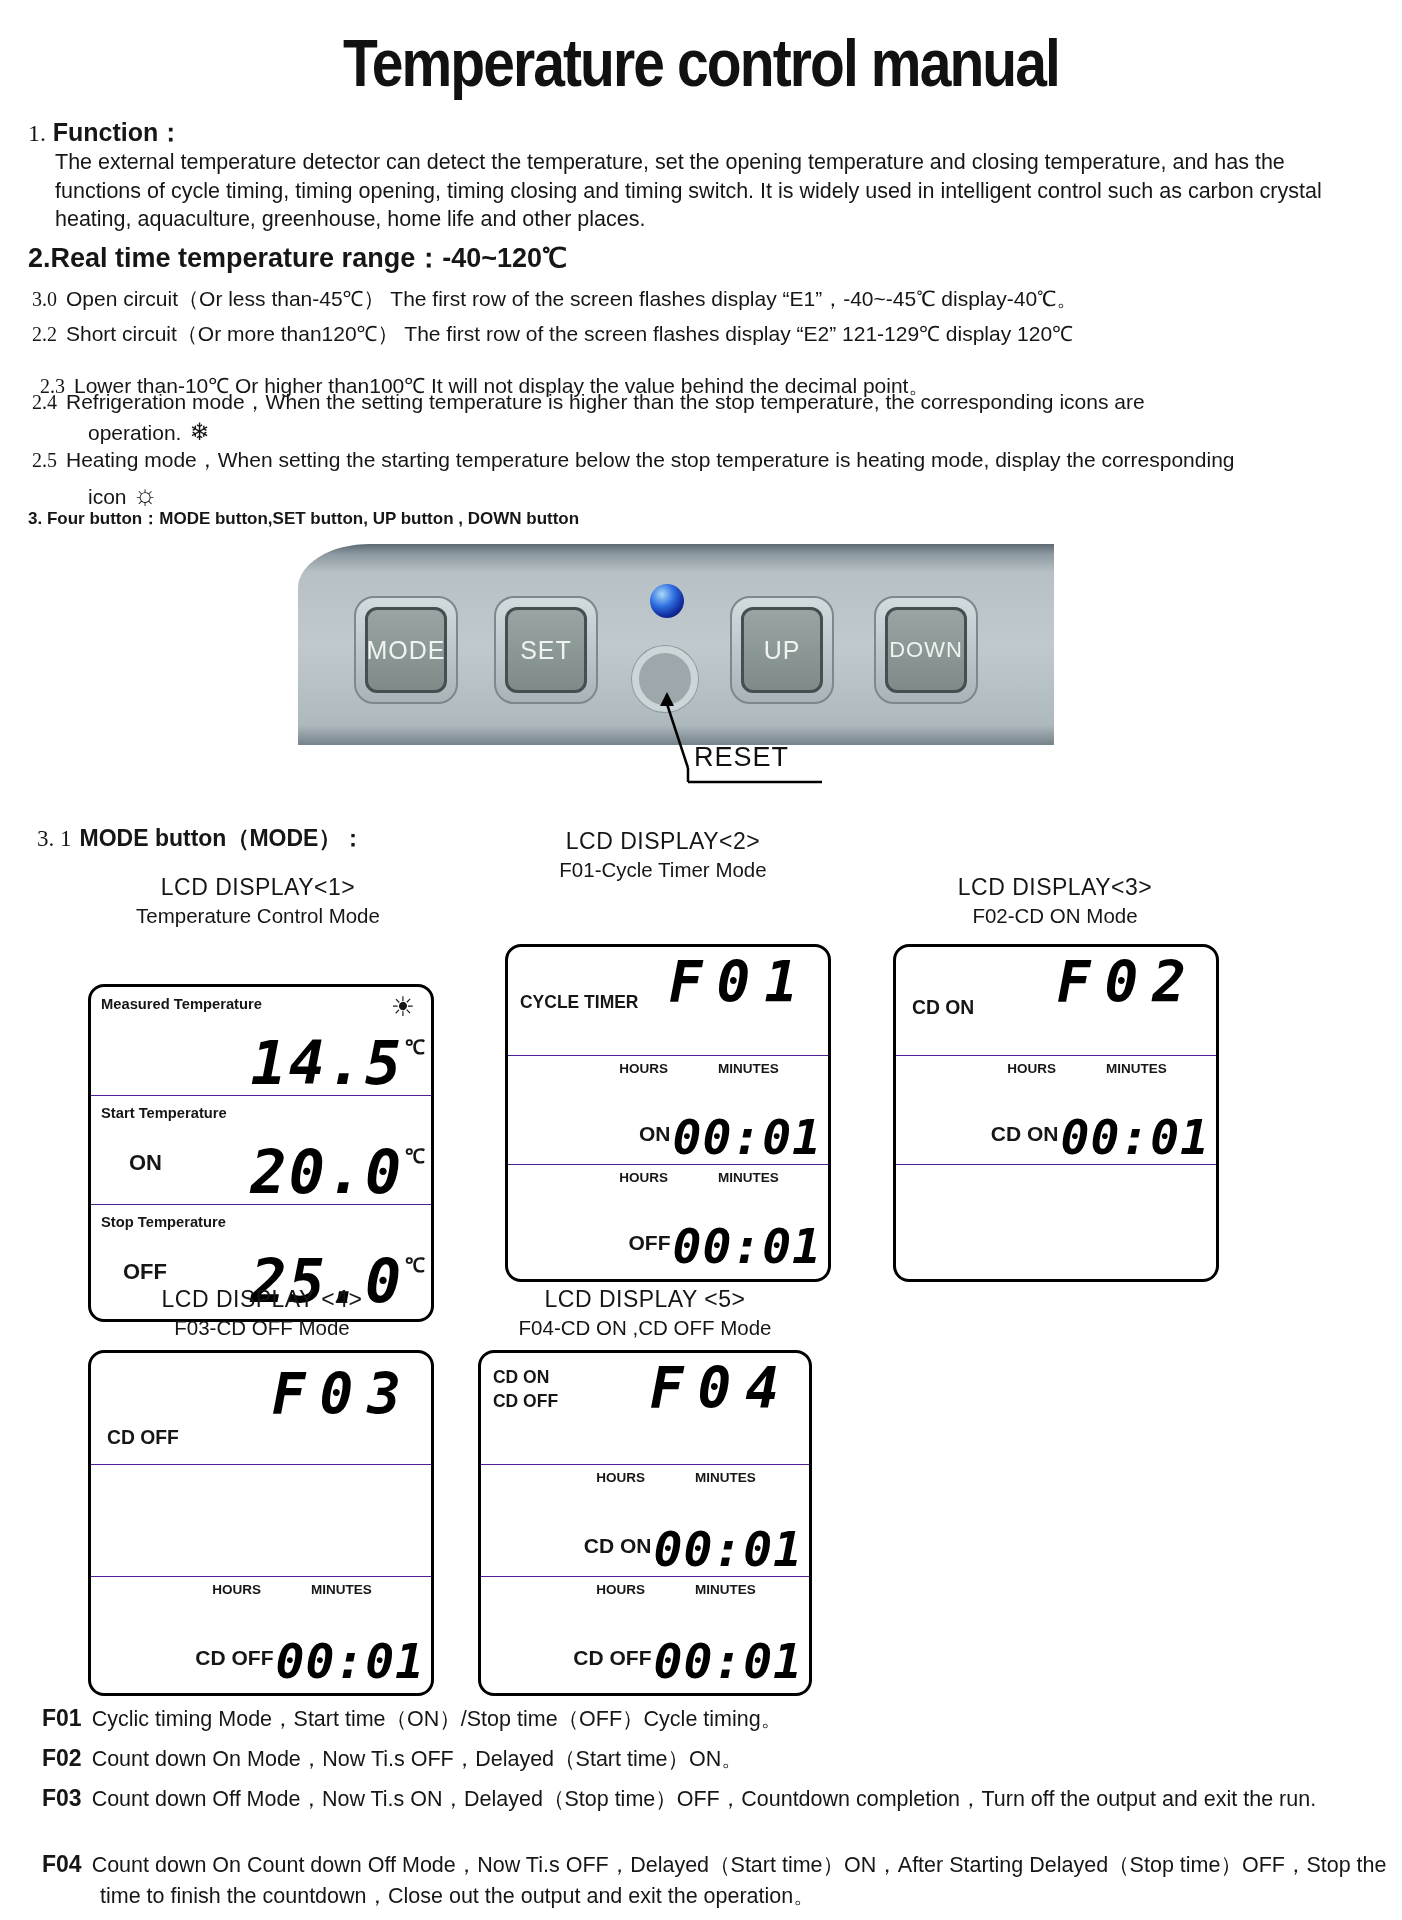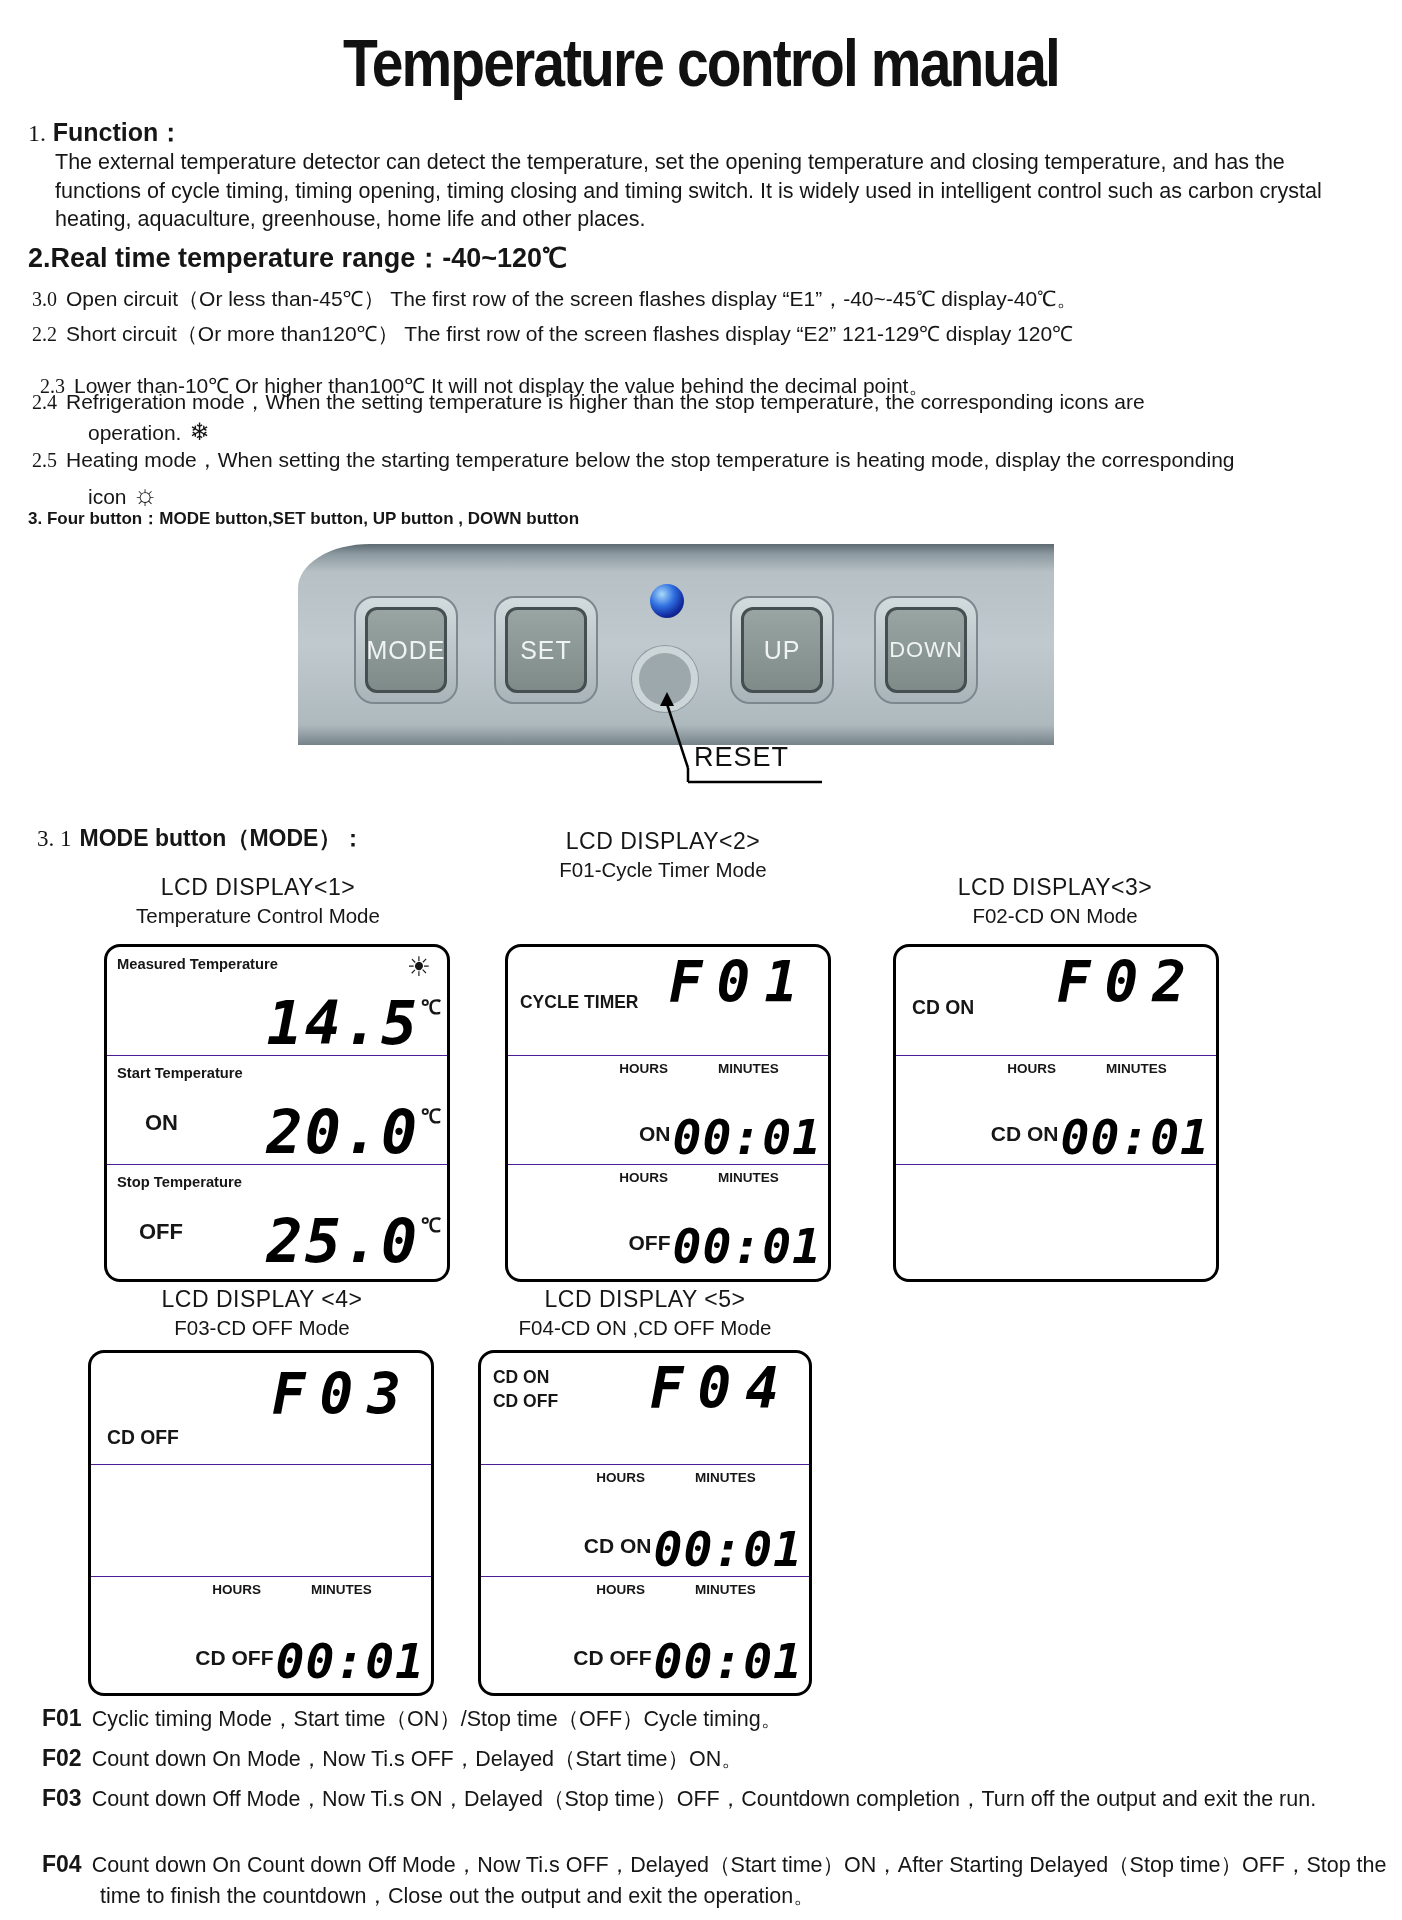--- a/index.html
+++ b/index.html
@@ -55,21 +55,21 @@
   .lcd-head .s { font-size:20.5px; margin-top:3px; }
   .hd1 { left:108px; top:874px; width:300px; }
   .hd2 { left:513px; top:828px; width:300px; }
   .hd3 { left:895px; top:874px; width:320px; }
   .hd4 { left:112px; top:1286px; width:300px; }
   .hd5 { left:462px; top:1286px; width:366px; }
 
   
   .lcd { border:3px solid #000; border-radius:16px; background:#fff; }
   .row1 { top:944px; height:332px; } .row2 { top:1350px; height:340px; }
-  .p1 { left:104px;  width:340px; } .p2 { left:505px; width:320px; } .p3 { left:893px; width:320px; }
+  .p1 { left:88px;  width:340px;margin-top:40px; } .p2 { left:505px; width:320px; } .p3 { left:893px; width:320px; }
   .p4 { left:88px;  width:340px; } .p5 { left:478px; width:328px; }
   .lcd-sec { position:relative; height:108px; }
   .row2 .lcd-sec { height:111px; }
   .div-top { border-top:1px solid #4c1d95; }
   .seg { font-family:"DejaVu Sans Mono", monospace; font-weight:bold; font-style:italic; line-height:1; color:#000; }
   .lcd-label { position:absolute; font-weight:bold; font-size:15.5px; transform:scaleX(0.95); transform-origin:0 50%; white-space:nowrap; }
   .lab-tl { left:10px; top:8px; }
   .sun-glyph { position:absolute; right:16px; top:4px; font-size:27px; }
   .temp-val { position:absolute; right:6px; bottom:2px; white-space:nowrap; }
   .temp-val .seg { font-size:60px; letter-spacing:2px; }

